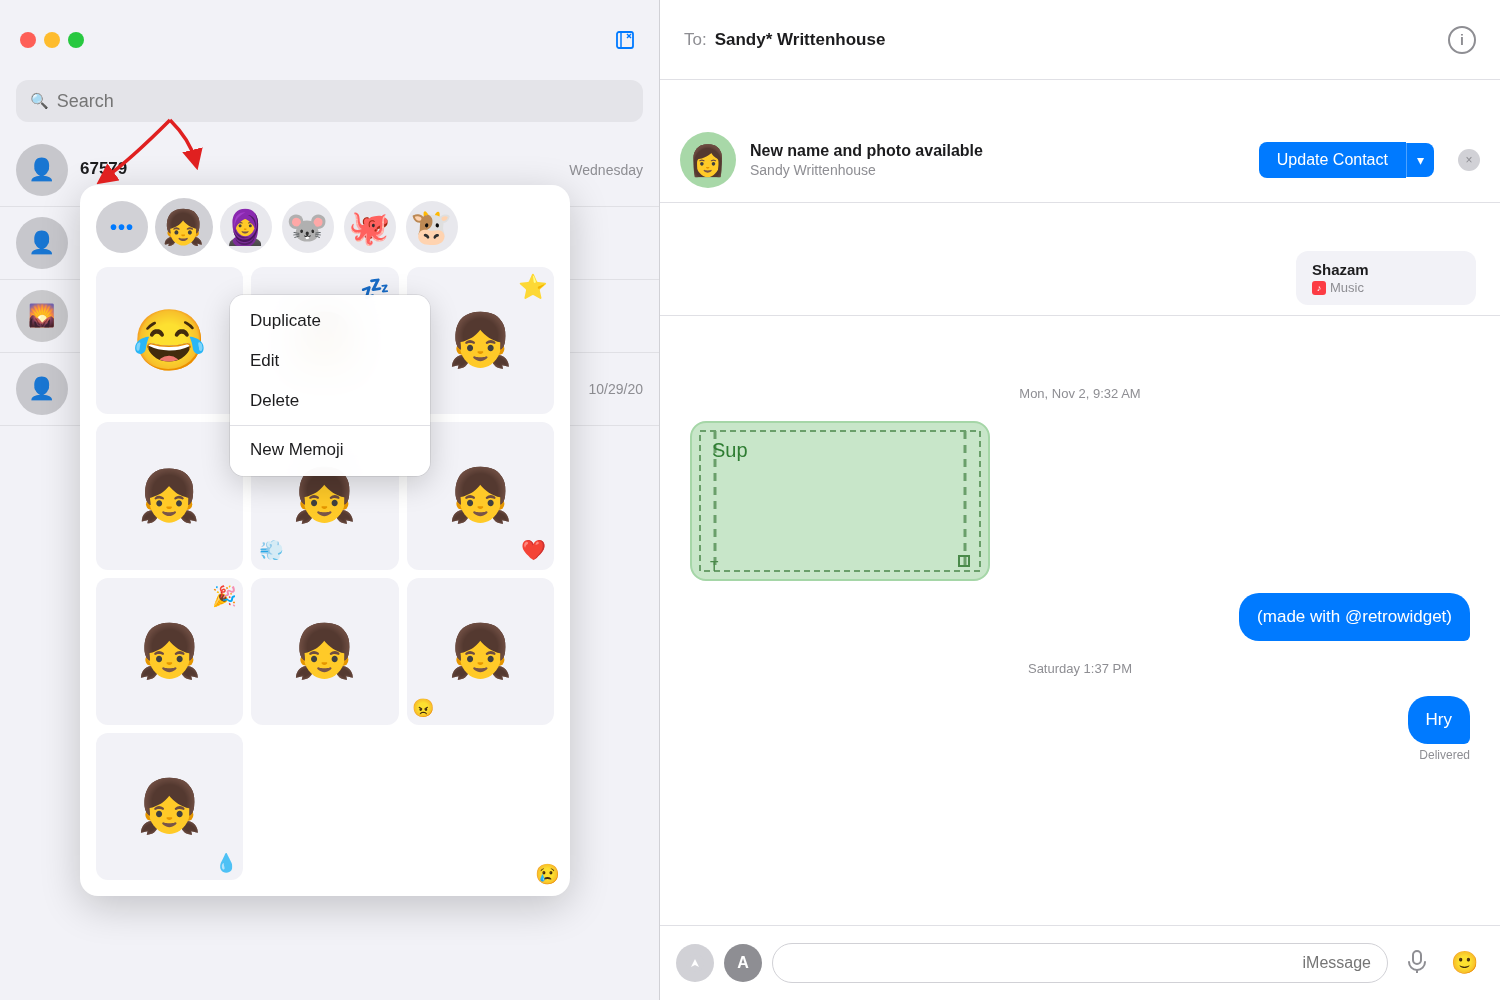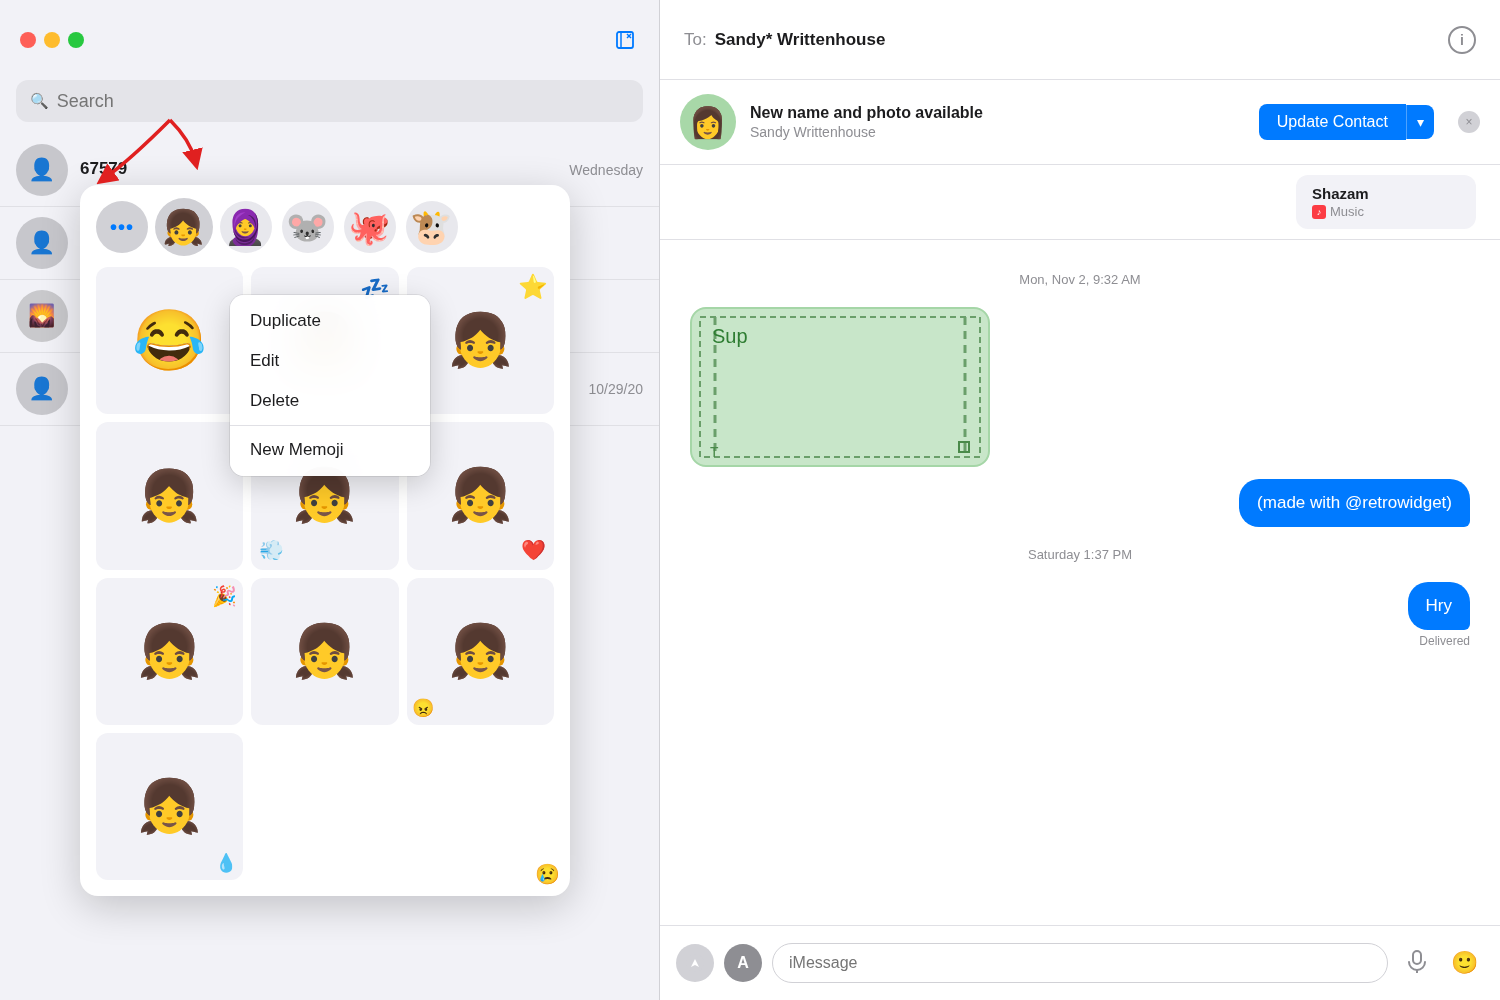--- a/index.html
+++ b/index.html
@@ -249,20 +249,21 @@
       margin: 4px 0;
     }
 
     
     .right-panel {
       flex: 1;
       height: 1000px;
       background: white;
       display: flex;
       flex-direction: column;
+      gap: 38px;
     }
 
     .chat-header {
       height: 80px;
       border-bottom: 1px solid #e0e0e5;
       display: flex;
       align-items: center;
       padding: 0 24px;
       background: white;
     }
@@ -539,20 +540,21 @@
     .imessage-input {
       flex: 1;
       height: 40px;
       border: 1px solid #d1d1d6;
       border-radius: 20px;
       padding: 0 16px;
       font-size: 16px;
       color: #8e8e93;
       outline: none;
       background: white;
+      text-align: right;
     }
 
     .audio-btn {
       width: 38px;
       height: 38px;
       display: flex;
       align-items: center;
       justify-content: center;
       cursor: pointer;
       color: #8e8e93;

